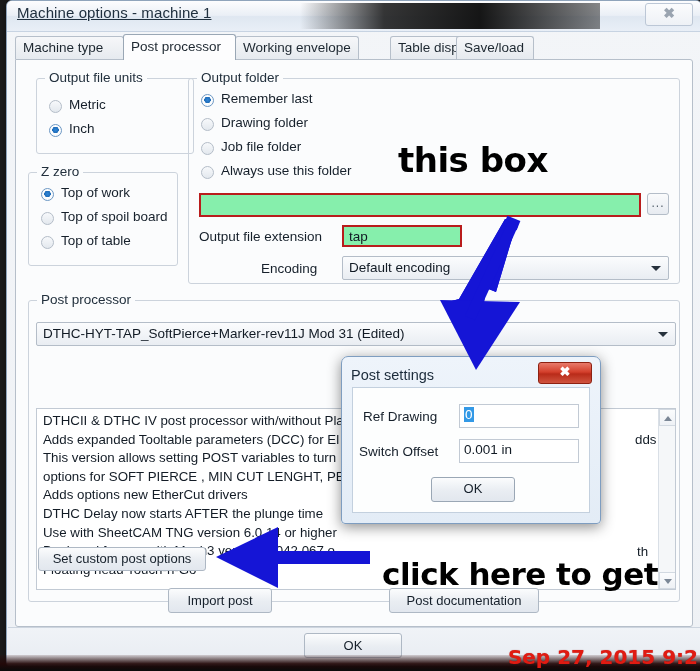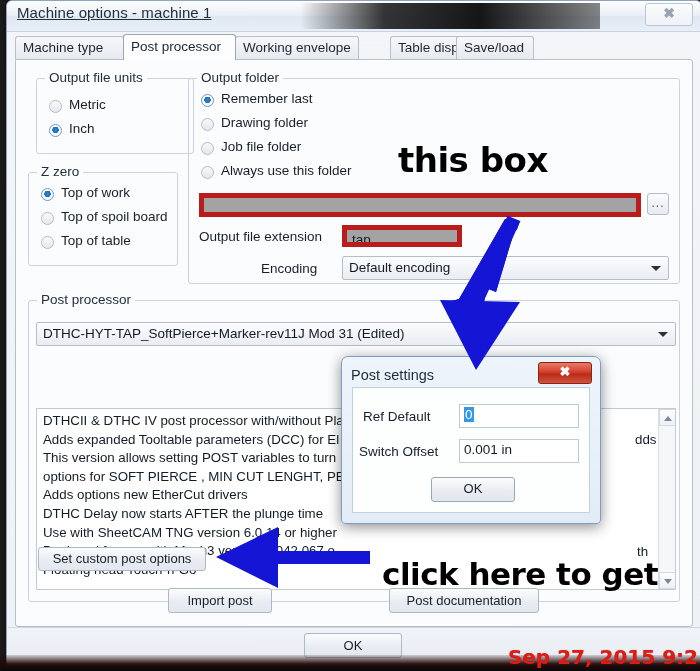--- a/index.html
+++ b/index.html
@@ -83,21 +83,21 @@
   }
   .radio.on .dot{
     background:radial-gradient(circle at 50% 45%,#2f86d8 0%,#1f6cb8 38%,#ffffff 42%,#f0f4f8 100%);
     border-color:#6d98c4;
   }
   .radio .lbl{position:absolute;left:20px;top:-2px;}
 
   .fieldlabel{position:absolute;font-size:13.5px;color:#16202b;white-space:nowrap;}
 
   .textbox{
-    position:absolute;background:#a3a3a3;border:5px solid #b91c1c;
+    position:absolute;background:#86efac;border:2px solid #b91c1c;
     box-sizing:border-box;font-size:13.5px;color:#111a24;
     padding:2px 5px;line-height:normal;white-space:nowrap;overflow:hidden;
   }
   .combo{
     position:absolute;box-sizing:border-box;
     background:linear-gradient(180deg,#fbfcfd 0%,#e9edf2 100%);
     border:1px solid #b4bdc8;border-radius:2px;
     font-size:13.5px;color:#111a24;padding:3px 22px 3px 6px;
     white-space:nowrap;overflow:hidden;
   }
@@ -325,21 +325,21 @@
     <div class="bottombar">
       <div class="btn" style="left:296px;top:5px;width:98px;height:25px;line-height:23px;">OK</div>
     </div>
 
   </div>
 
   <div class="dialog">
     <div class="dlg-title">Post settings</div>
     <div class="dlg-close">✖</div>
     <div class="dlg-panel">
-      <span class="dlg-lbl" style="left:10px;top:21px;">Ref Default</span>
+      <span class="dlg-lbl" style="left:10px;top:21px;">Ref Drawing</span>
       <div class="dlg-field" style="left:106px;top:16px;width:120px;height:24px;">
         <span class="sel">0</span>
       </div>
       <span class="dlg-lbl" style="left:6px;top:56px;">Switch Offset</span>
       <div class="dlg-field" style="left:106px;top:51px;width:120px;height:24px;">0.001 in</div>
       <div class="dlg-ok">OK</div>
     </div>
   </div>
 
   <svg class="arrow-layer" viewBox="0 0 700 671">

